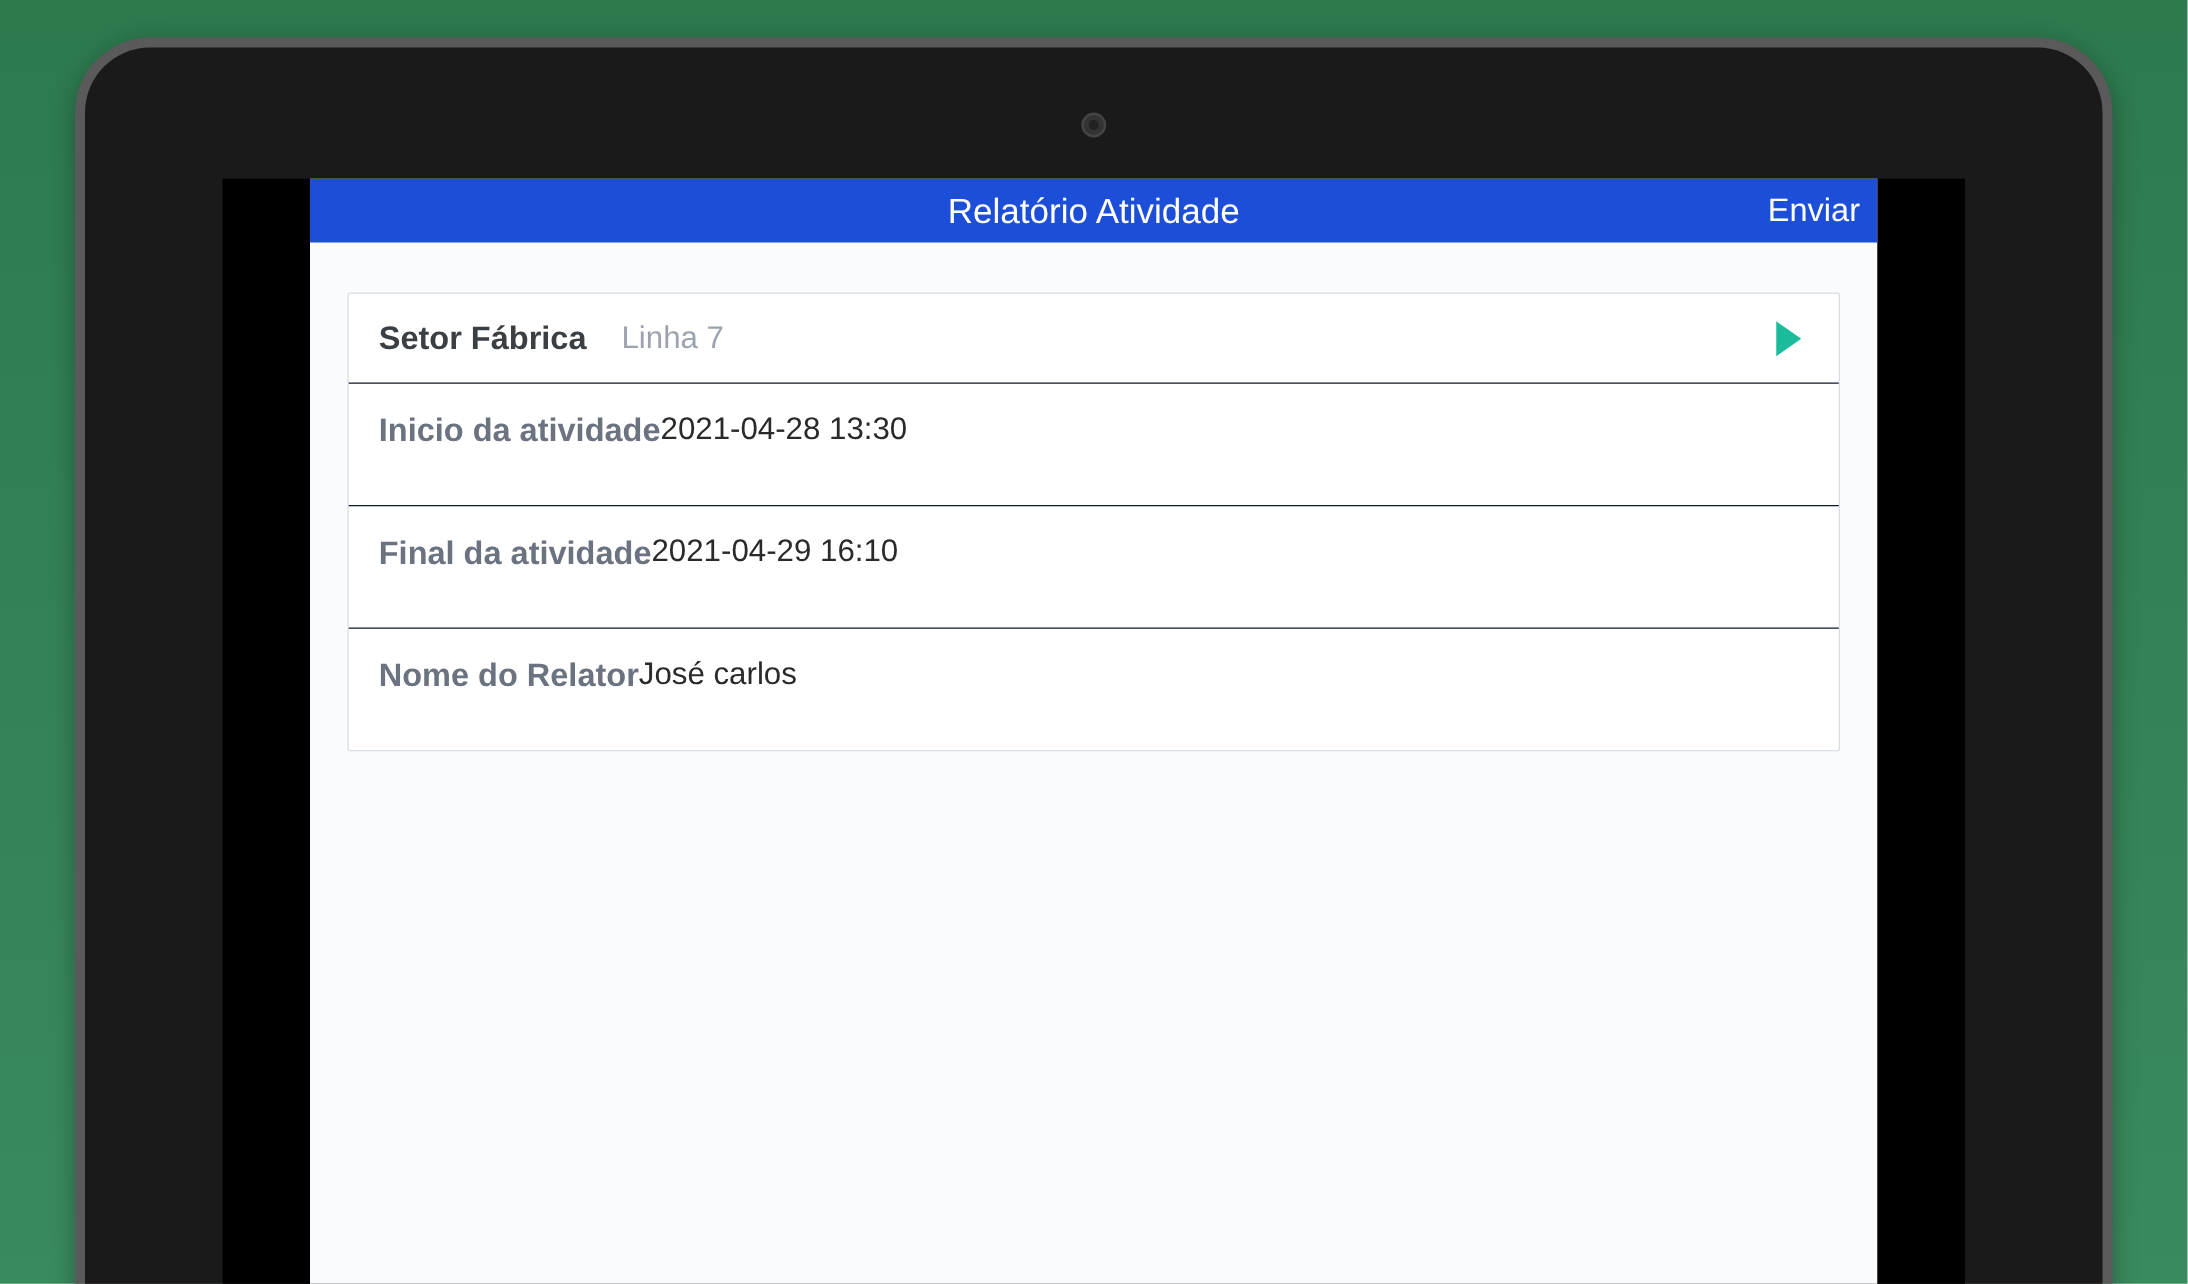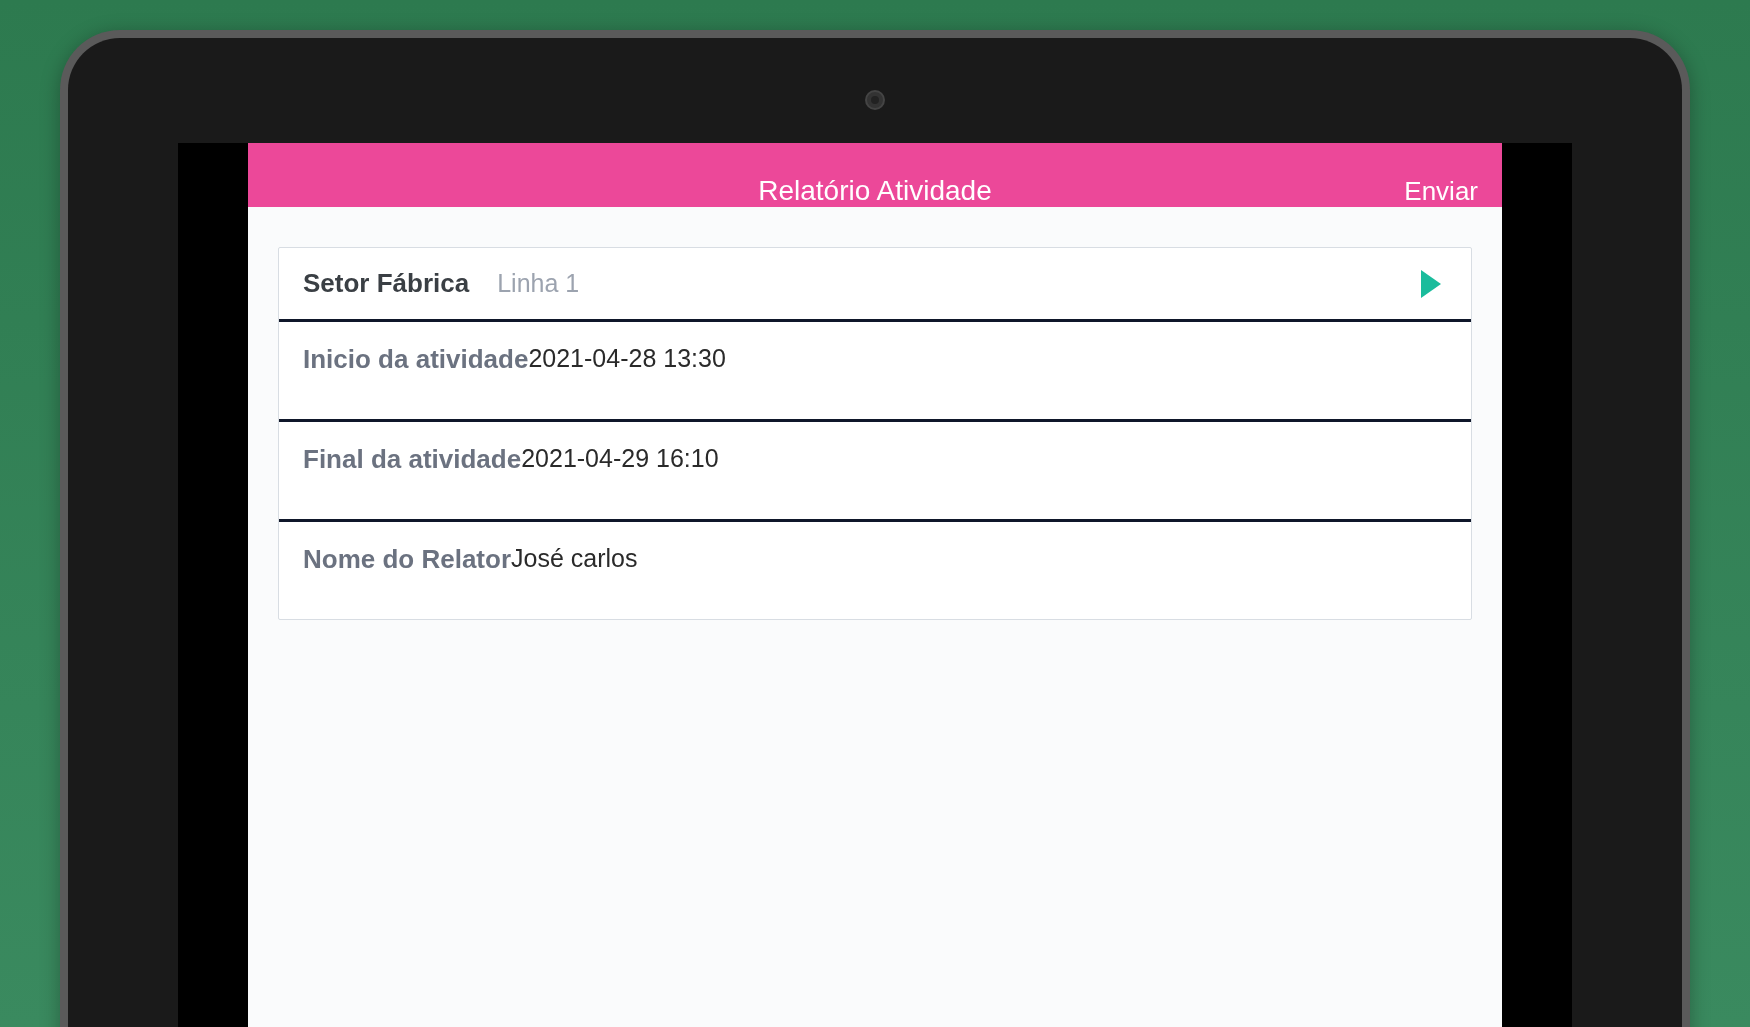--- a/index.html
+++ b/index.html
@@ -72,38 +72,38 @@
     
     .screen {
       background: #fafbfc;
       flex: 1;
       display: flex;
       flex-direction: column;
       overflow: hidden;
     }
     
     .header {
-      background: #ec4899;
+      background: #1d4ed8;
       color: #fff;
       display: flex;
-      align-items: flex-end;
+      align-items: center;
       justify-content: center;
-      height: 64px;
+      height: 51px;
       position: relative;
       padding: 0 30px;
     }
     
     .header-title {
       font-size: 28px;
       font-weight: 400;
     }
     
     .header-action {
       position: absolute;
-      right: 24px;
+      right: 14px;
       font-size: 26px;
       font-weight: 400;
       cursor: pointer;
     }
     
     .content {
       padding: 40px 30px 0 30px;
       flex: 1;
     }
     
@@ -115,21 +115,21 @@
       letter-spacing: -0.5px;
     }
     
     .form-list {
       border: 1px solid #d8dde3;
       border-radius: 2px;
       background: #fff;
     }
     
     .form-row {
-      border-bottom: 3px solid #0f172a;
+      border-bottom: 1px solid #0f172a;
       padding: 18px 24px;
       display: flex;
       align-items: center;
       position: relative;
       min-height: 72px;
     }
     
     .form-row:last-child {
       border-bottom: none;
       text-align: right;
@@ -196,21 +196,21 @@
           <span class="header-title">Relatório Atividade</span>
           <span class="header-action">Enviar</span>
         </div>
 
         <div class="content">
 
           <div class="form-list">
 
             <div class="form-row selector-row">
               <span class="row-label">Setor Fábrica</span>
-              <span class="row-value">Linha 1</span>
+              <span class="row-value">Linha 7</span>
               <span class="chevron-icon"></span>
             </div>
 
             <div class="form-row stacked">
               <span class="row-label">Inicio da atividade</span>
               <span class="row-value">2021-04-28 13:30</span>
             </div>
 
             <div class="form-row stacked">
               <span class="row-label">Final da atividade</span>

